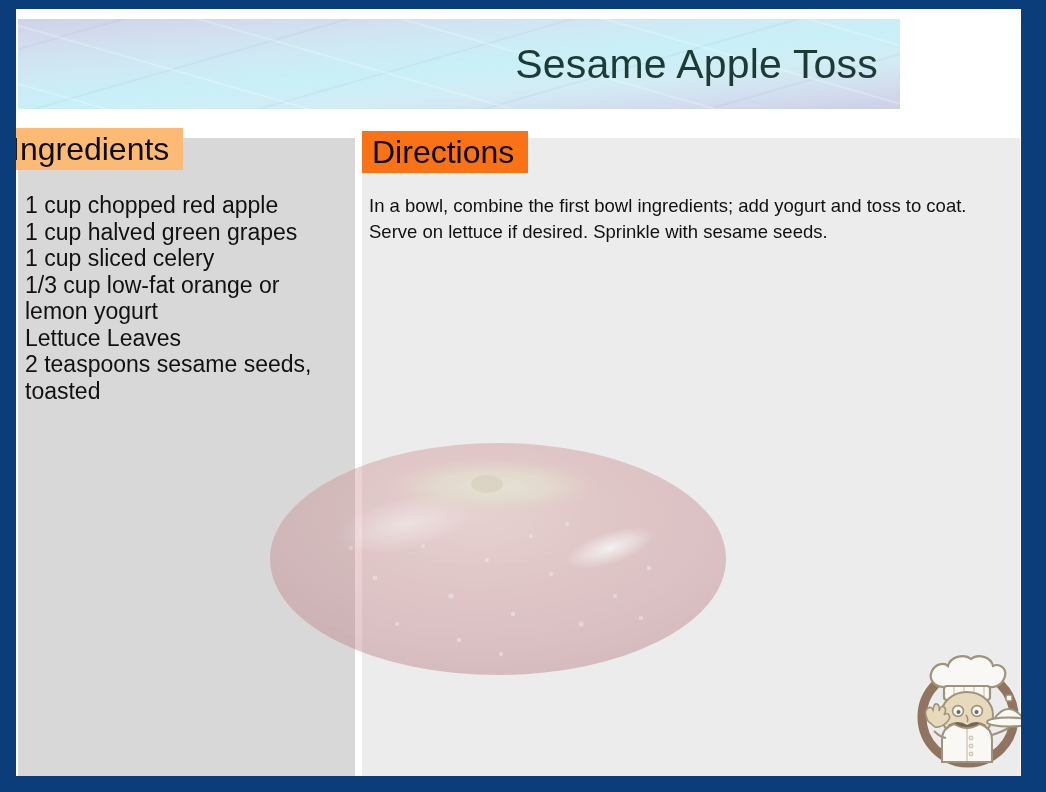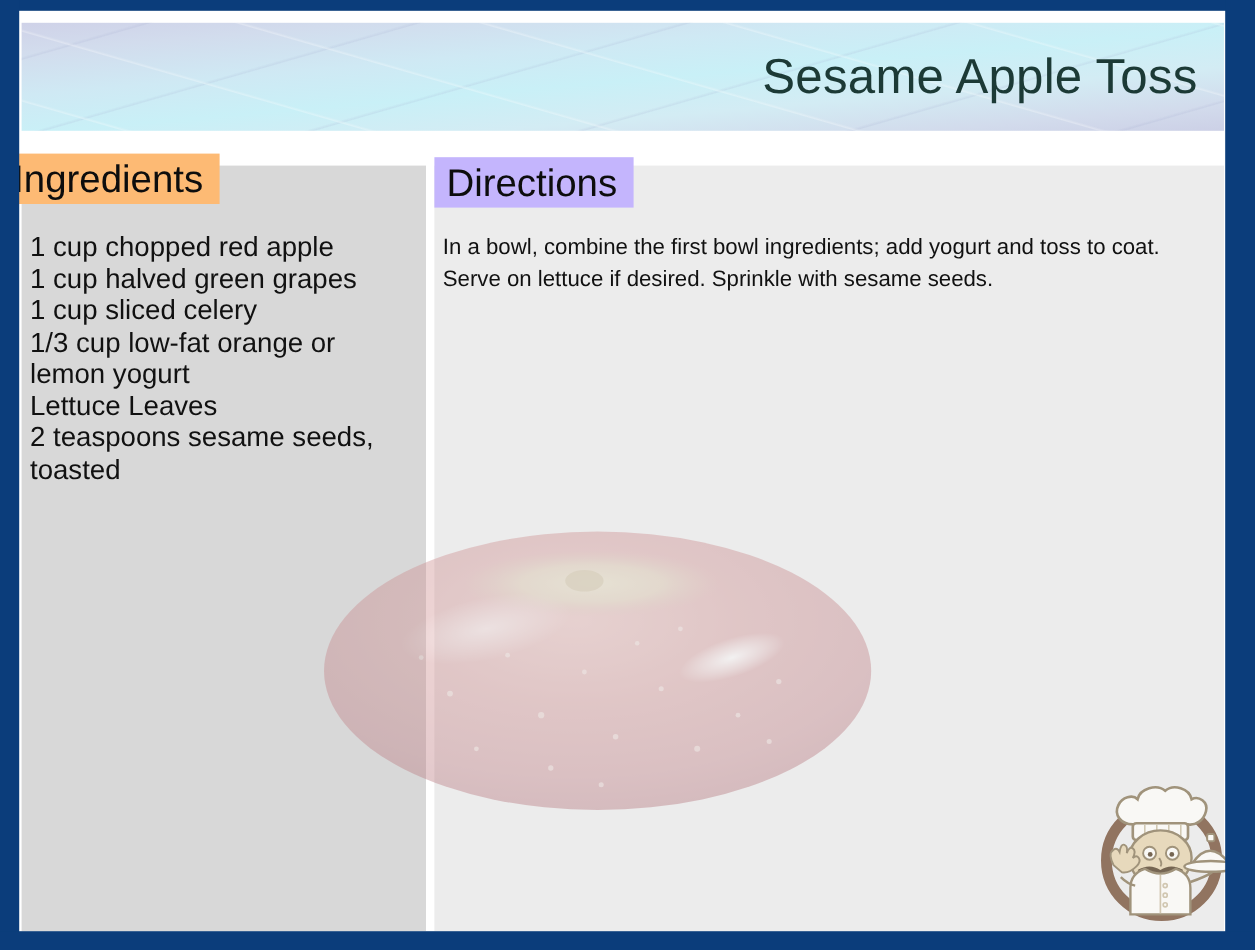--- a/index.html
+++ b/index.html
@@ -30,21 +30,21 @@
   .frame-top    { left: 0;  top: 0;     width: 1046px; height: 9px; }
   .frame-left   { left: 0;  top: 0;     width: 16px;   height: 792px; }
   .frame-right  { right: 0; top: 0;     width: 25px;   height: 792px; }
   .frame-bottom { left: 0;  bottom: 0;  width: 1046px; height: 16px; }
 
   
   #banner {
     position: absolute;
     left: 18px;
     top: 19px;
-    width: 1002px;
+    width: 882px;
     height: 90px;
     overflow: hidden;
     background:
       linear-gradient(175deg,
         #cfd2e8 0%,
         #d2dced 14%,
         #cfe9f4 34%,
         #c9f0f7 52%,
         #d3ecf4 70%,
         #d2dbec 88%,
@@ -115,21 +115,21 @@
     white-space: nowrap;
   }
   #tab-ingredients {
     left: 1px;
     top: 128px;
     background: #fdba74;
   }
   #tab-directions {
     left: 362px;
     top: 131px;
-    background: #c4b5fd;
+    background: #f97316;
   }
 
   
   #ingredients-list {
     position: absolute;
     left: 25px;
     top: 192px;
     width: 320px;
     font-size: 23px;
     line-height: 26.5px;

